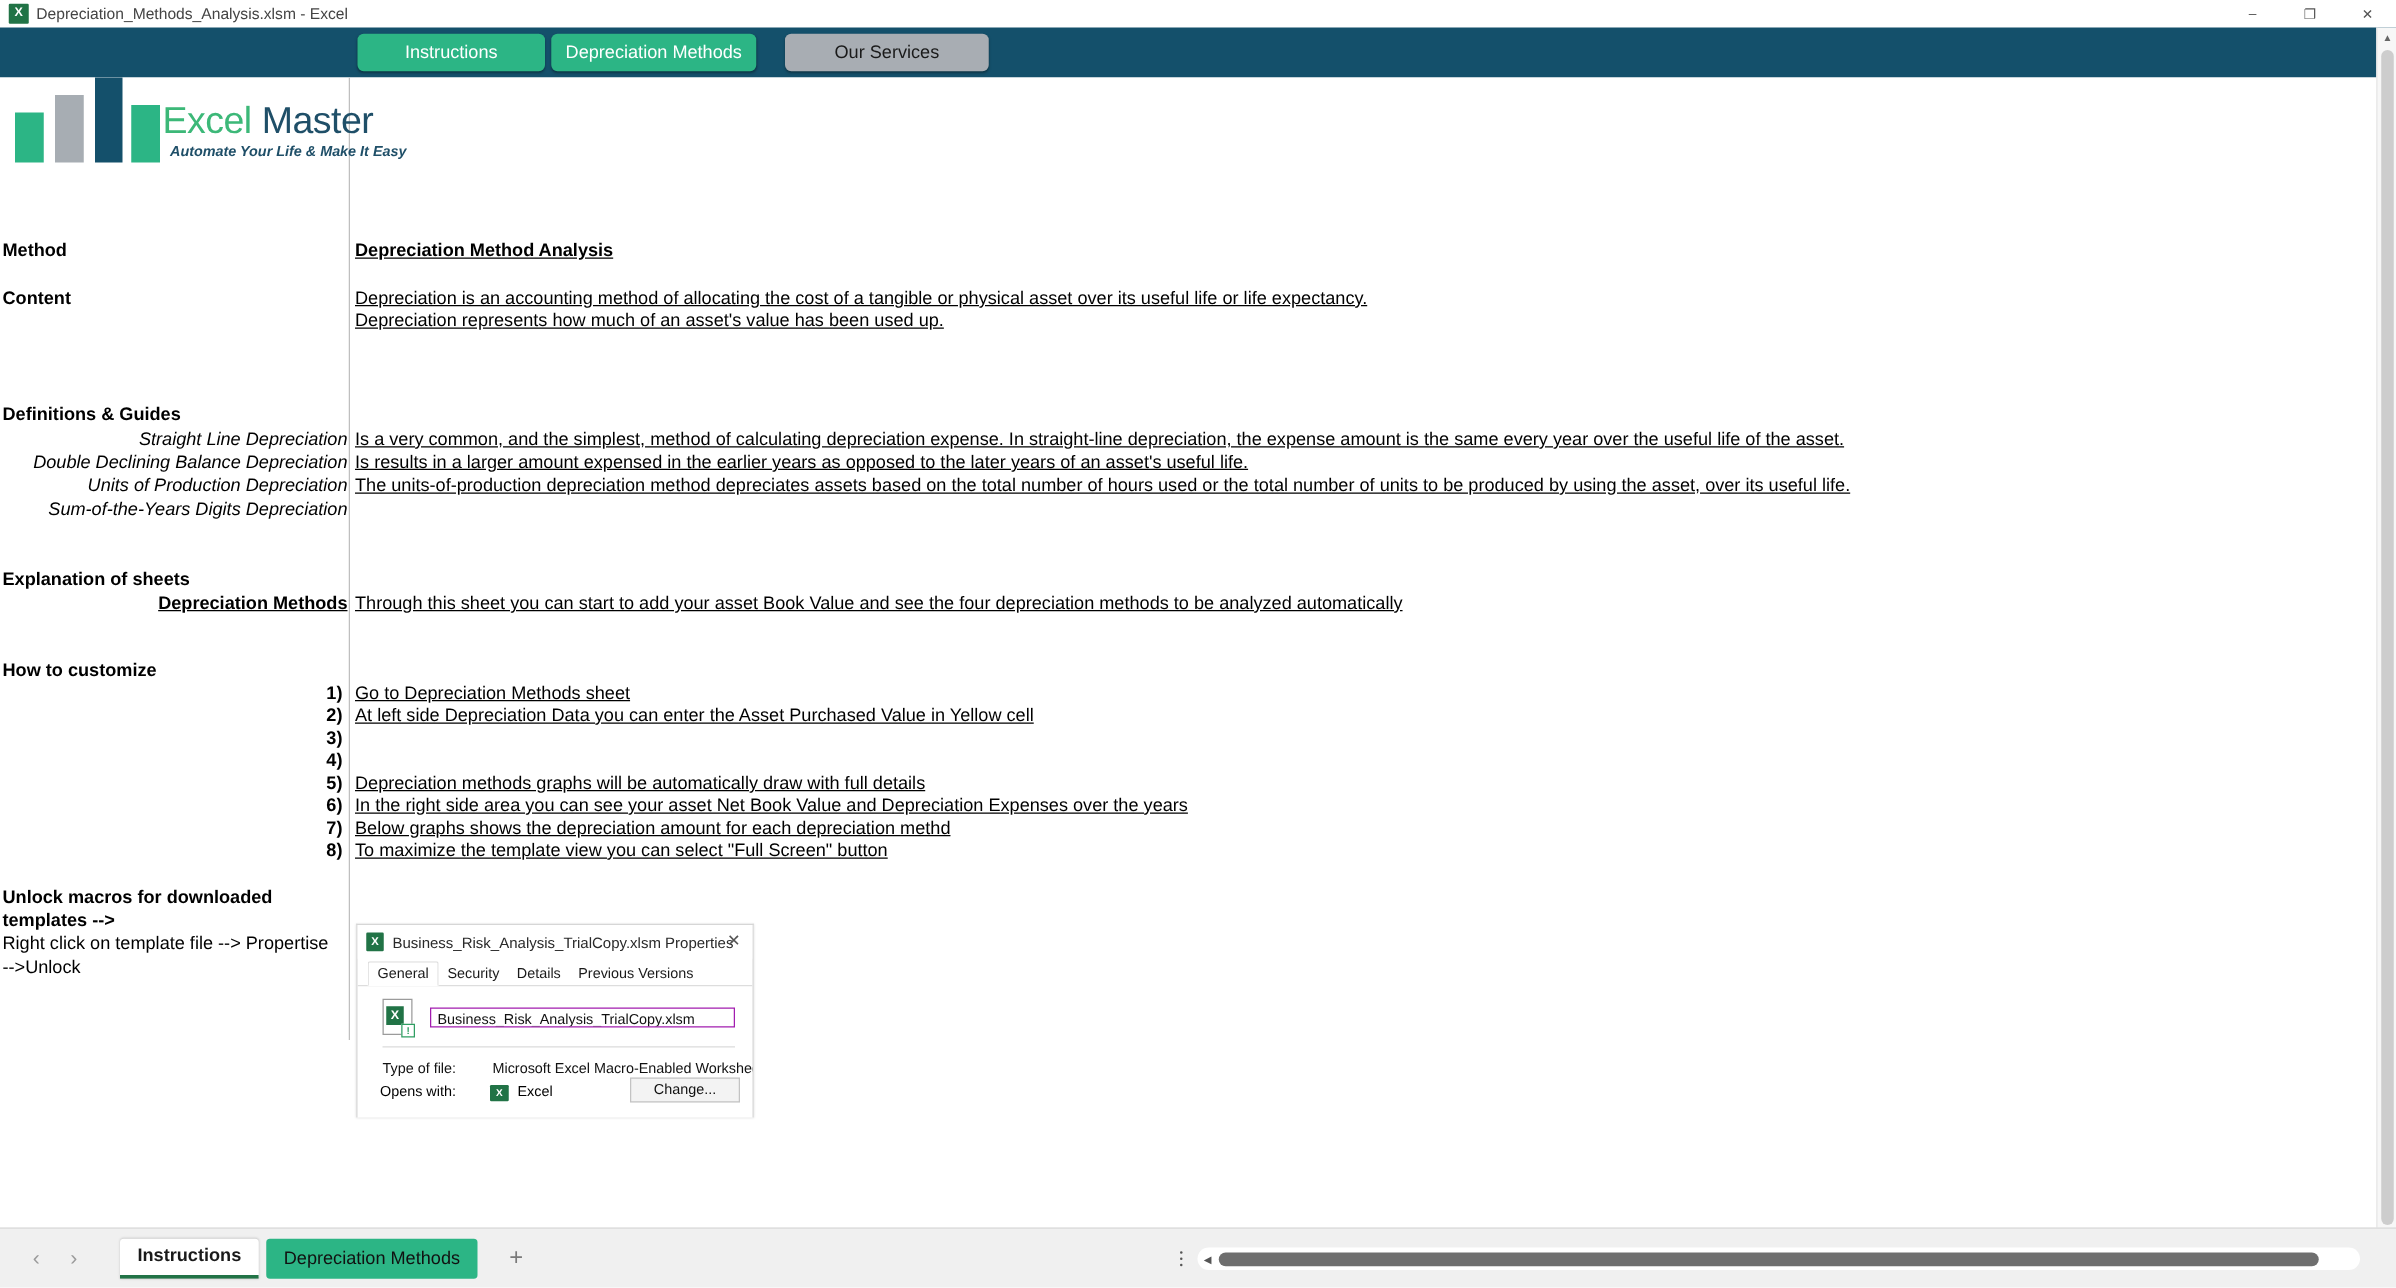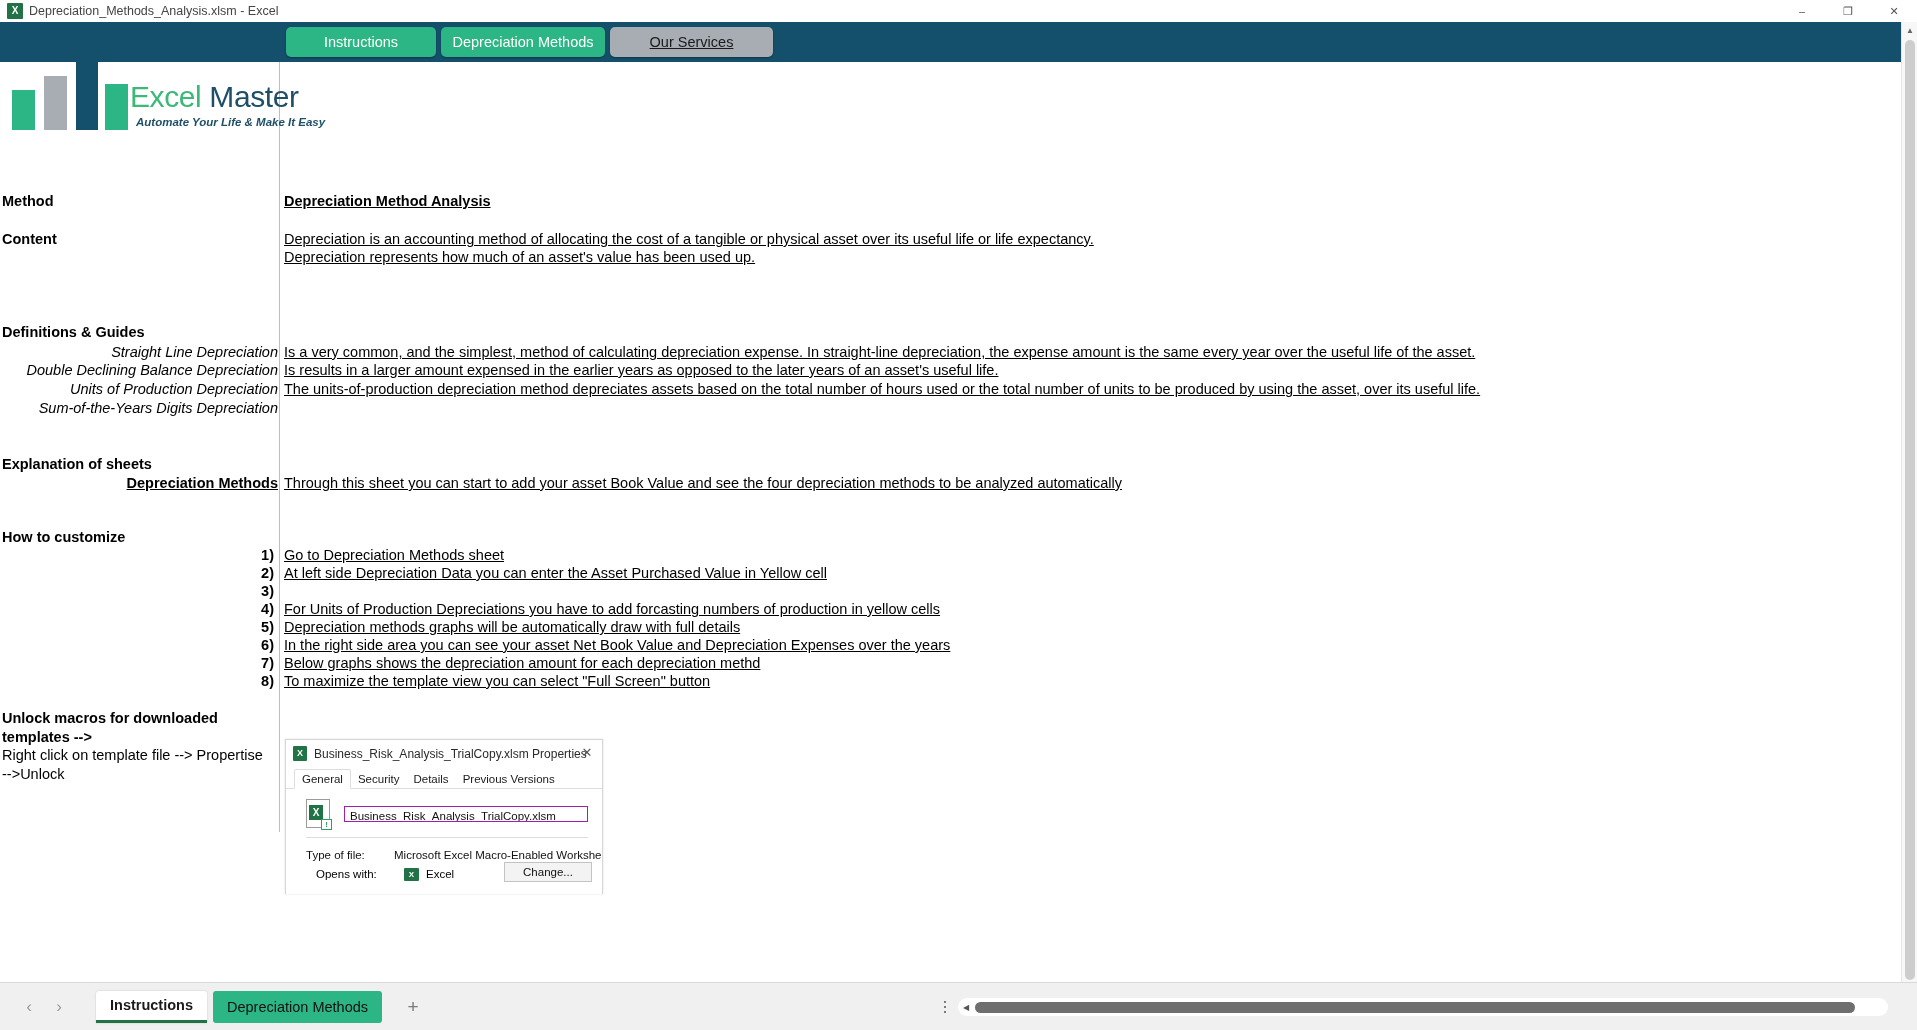--- a/index.html
+++ b/index.html
@@ -66,21 +66,21 @@
     justify-content: center;
     font-size: 14.5px;
     box-shadow: 0 1px 2px rgba(0,0,0,.35);
     white-space: nowrap;
     padding: 0 14px;
   }
   .navbtn.green { background: #2cb585; color: #ffffff; }
   .navbtn.grey  { background: #a8adb3; color: #1a1a1a; }
   #btn-instructions { left: 286px; width: 150px; }
   #btn-depmethods   { left: 441px; width: 164px; }
-  #btn-ourservices  { left: 610px; width: 163px; text-decoration: underline; }
+  #btn-ourservices  { left: 628px; width: 163px; }
 
   
   #sheet {
     position: relative;
     height: 959px;
     background: #ffffff;
     overflow: hidden;
   }
   
   #colsplit {
@@ -255,21 +255,21 @@
     background: #dcdcdc;
   }
   #propdlg .pd-kv {
     display: flex; align-items: center;
     font-size: 11.5px; color: #111;
     margin-left: 6px;
     height: 19px;
   }
   #propdlg .pd-k { width: 88px; flex: 0 0 88px; white-space: nowrap; }
   #propdlg .pd-v { white-space: nowrap; }
-  #propdlg .pd-openswith { display: flex; align-items: center; margin-left: 16px; height: 20px; font-size: 11.5px; }
+  #propdlg .pd-openswith { display: flex; align-items: center; margin-left: 4px; height: 20px; font-size: 11.5px; }
   #propdlg .pd-openswith .k { width: 88px; flex: 0 0 88px; }
   #propdlg .pd-mini {
     width: 15px; height: 13px;
     background: #217346; color: #fff;
     font-size: 8px; font-weight: bold;
     line-height: 13px; text-align: center;
     margin-right: 7px;
     border-radius: 1px;
   }
   #propdlg .pd-change {
@@ -436,21 +436,20 @@
 
   <div class="num" style="left:246px; width:28px; top:485px;">1)</div>
   <div class="txt" style="left:284px; top:485px;">Go to Depreciation Methods sheet</div>
 
   <div class="num" style="left:246px; width:28px; top:503px;">2)</div>
   <div class="txt" style="left:284px; top:503px;">At left side Depreciation Data you can enter the Asset Purchased Value in Yellow cell</div>
 
   <div class="num" style="left:246px; width:28px; top:521px;">3)</div>
 
   <div class="num" style="left:246px; width:28px; top:539px;">4)</div>
-  <div class="txt" style="left:284px; top:539px;">For Units of Production Depreciations you have to add forcasting numbers of production in yellow cells</div>
 
   <div class="num" style="left:246px; width:28px; top:557px;">5)</div>
   <div class="txt" style="left:284px; top:557px;">Depreciation methods graphs will be automatically draw with full details</div>
 
   <div class="num" style="left:246px; width:28px; top:575px;">6)</div>
   <div class="txt" style="left:284px; top:575px;">In the right side area you can see your asset Net Book Value and Depreciation Expenses over the years</div>
 
   <div class="num" style="left:246px; width:28px; top:593px;">7)</div>
   <div class="txt" style="left:284px; top:593px;">Below graphs shows the depreciation amount for each depreciation methd</div>
 

